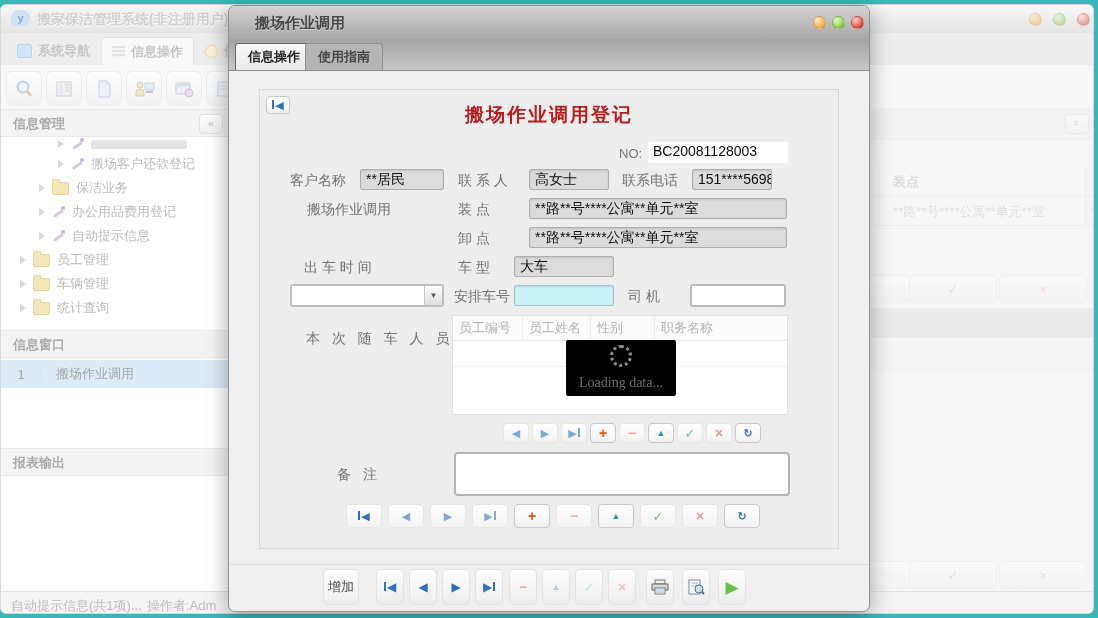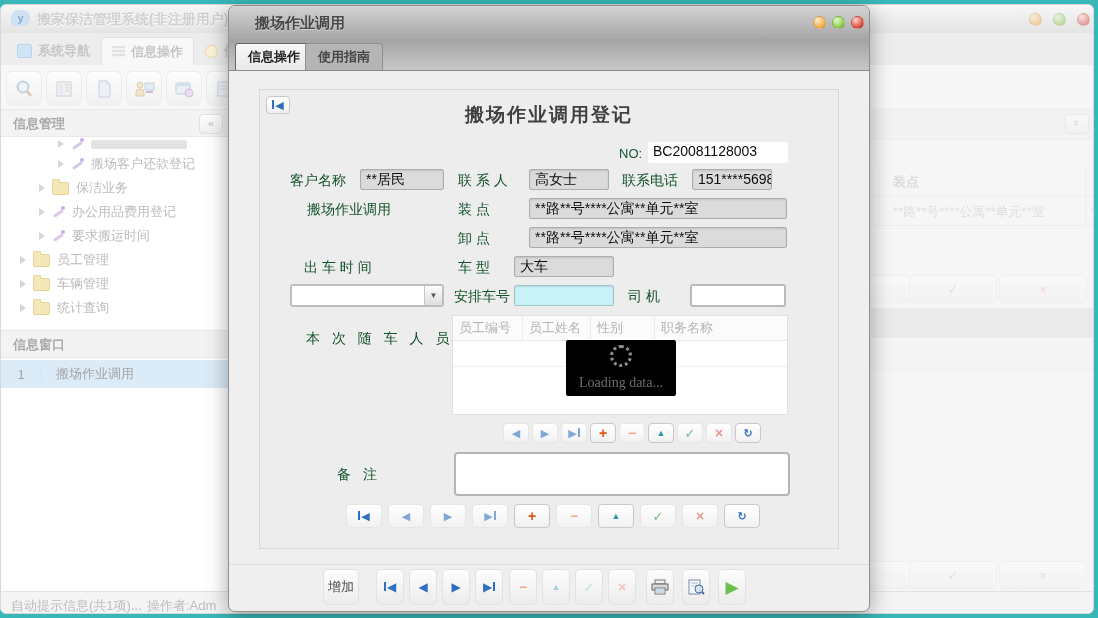--- a/index.html
+++ b/index.html
@@ -85,22 +85,22 @@
       background:linear-gradient(#a3a3a3,#c7c7c7);border-bottom:1px solid #8a8a8a;}
   .dlg-tab{position:absolute;bottom:0;height:26px;line-height:26px;padding:0 12px;font-size:13px;
       font-weight:bold;border-radius:3px 3px 0 0;}
   .dlg-tab.active{left:6px;background:linear-gradient(#f7f7f7,#eaeaea);border:1px solid #666;
       border-bottom:none;color:#222;}
   .dlg-tab.idle{left:76px;background:#b5b5b5;border:1px solid #909090;border-bottom:none;color:#454545;}
 
   .form{position:absolute;left:30px;top:83px;width:580px;height:460px;background:#ededed;
       border:1px solid #d7d7d7;box-sizing:border-box;}
   .form-title{position:absolute;left:0;top:12px;width:100%;text-align:center;font-size:19px;
-      font-weight:bold;color:#404040;letter-spacing:2px;}
-  .lbl{position:absolute;font-size:14px;color:#14532d;white-space:nowrap;}
+      font-weight:bold;color:#b91c1c;letter-spacing:2px;}
+  .lbl{position:absolute;font-size:14px;color:#737373;white-space:nowrap;}
   .fld{position:absolute;height:21px;box-sizing:border-box;background:#dbdbdb;border:1px solid #aeaeae;
       border-radius:2px;font-size:14px;line-height:19px;padding:0 5px;color:#0c0c0c;
       box-shadow:inset 0 1px 2px rgba(0,0,0,.12);white-space:nowrap;overflow:hidden;}
   .fld.plain{background:#ffffff;border:none;box-shadow:none;}
   .fld.cyan{background:#c9f3f8;border-color:#9fc8cd;}
   .fld.input{background:#ffffff;border:2px solid #bababa;border-radius:3px;height:23px;box-shadow:none;}
   .dd{position:absolute;height:23px;background:#ffffff;border:2px solid #bdbdbd;border-radius:3px;box-sizing:border-box;}
   .ddbtn{position:absolute;right:0;top:0;bottom:0;width:17px;background:linear-gradient(#fdfdfd,#dedede);
       border-left:1px solid #c6c6c6;font-size:8px;color:#555;display:flex;align-items:center;justify-content:center;}
 
@@ -243,21 +243,21 @@
         <span>保洁业务</span>
       </div>
       <div class="tree-row" style="left:38px;top:92px;">
         <span class="tri"></span>
         <span class="icon-wand"></span>
         <span>办公用品费用登记</span>
       </div>
       <div class="tree-row" style="left:38px;top:116px;">
         <span class="tri"></span>
         <span class="icon-wand"></span>
-        <span>要求搬运时间</span>
+        <span>自动提示信息</span>
       </div>
       <div class="tree-row" style="left:19px;top:140px;">
         <span class="tri"></span>
         <span class="icon-folder"></span>
         <span>员工管理</span>
       </div>
       <div class="tree-row" style="left:19px;top:164px;">
         <span class="tri"></span>
         <span class="icon-folder"></span>
         <span>车辆管理</span>
@@ -269,20 +269,23 @@
       </div>
 
       <div class="sec-h" style="top:221px;">
         <span>信息窗口</span>
       </div>
       <div class="iw-row" style="top:251px;">
         <span class="iw-num">1</span>
         <span class="iw-label">搬场作业调用</span>
       </div>
 
+      <div class="sec-h" style="top:339px;">
+        <span>报表输出</span>
+      </div>
     </div>
 
     <div class="bgr">
       <div class="hdr"></div>
       <div class="mini-btn" style="left:194px;top:5px;">
         <span style="display:inline-block;transform:rotate(90deg);">«</span>
       </div>
       <div class="vline" style="left:8px;top:58px;height:58px;"></div>
       <div class="th" style="left:22px;top:64px;">装点</div>
       <div class="vline" style="left:214px;top:58px;height:58px;"></div>

